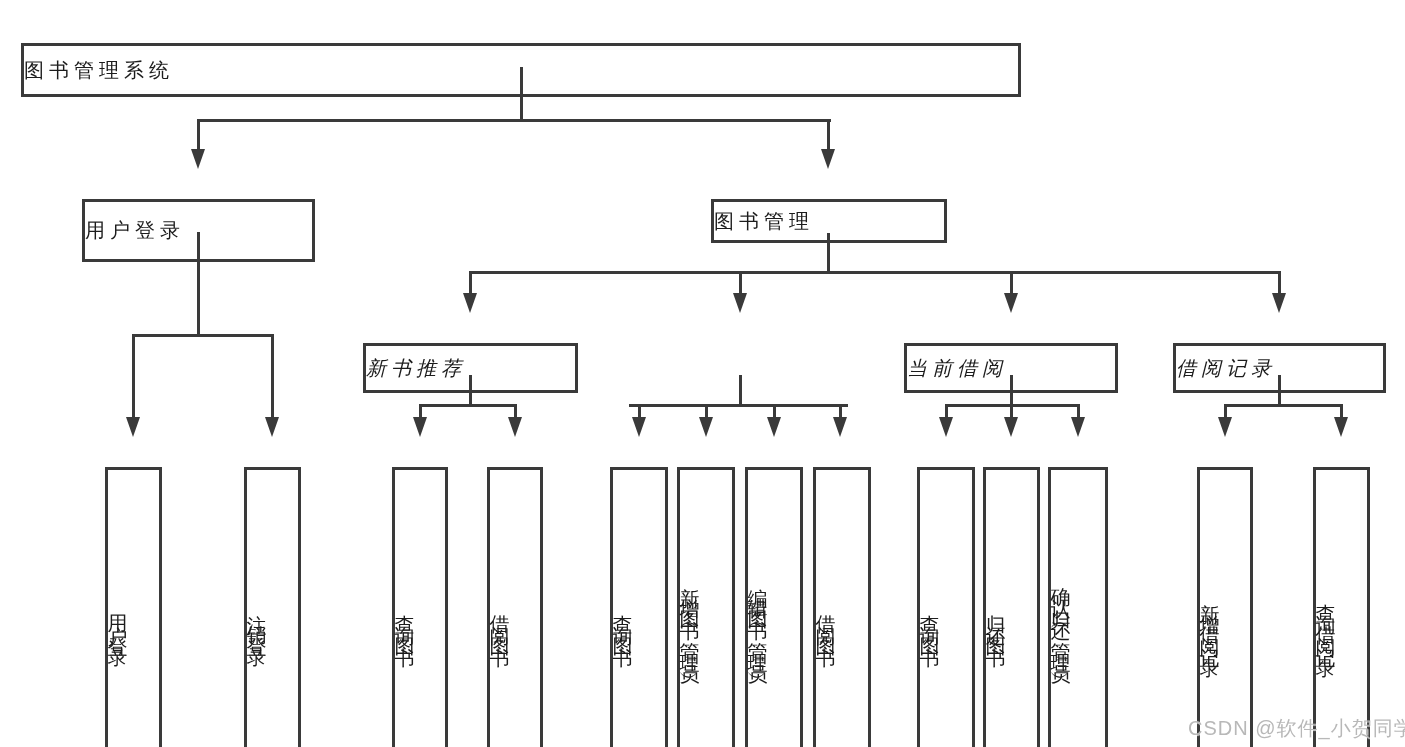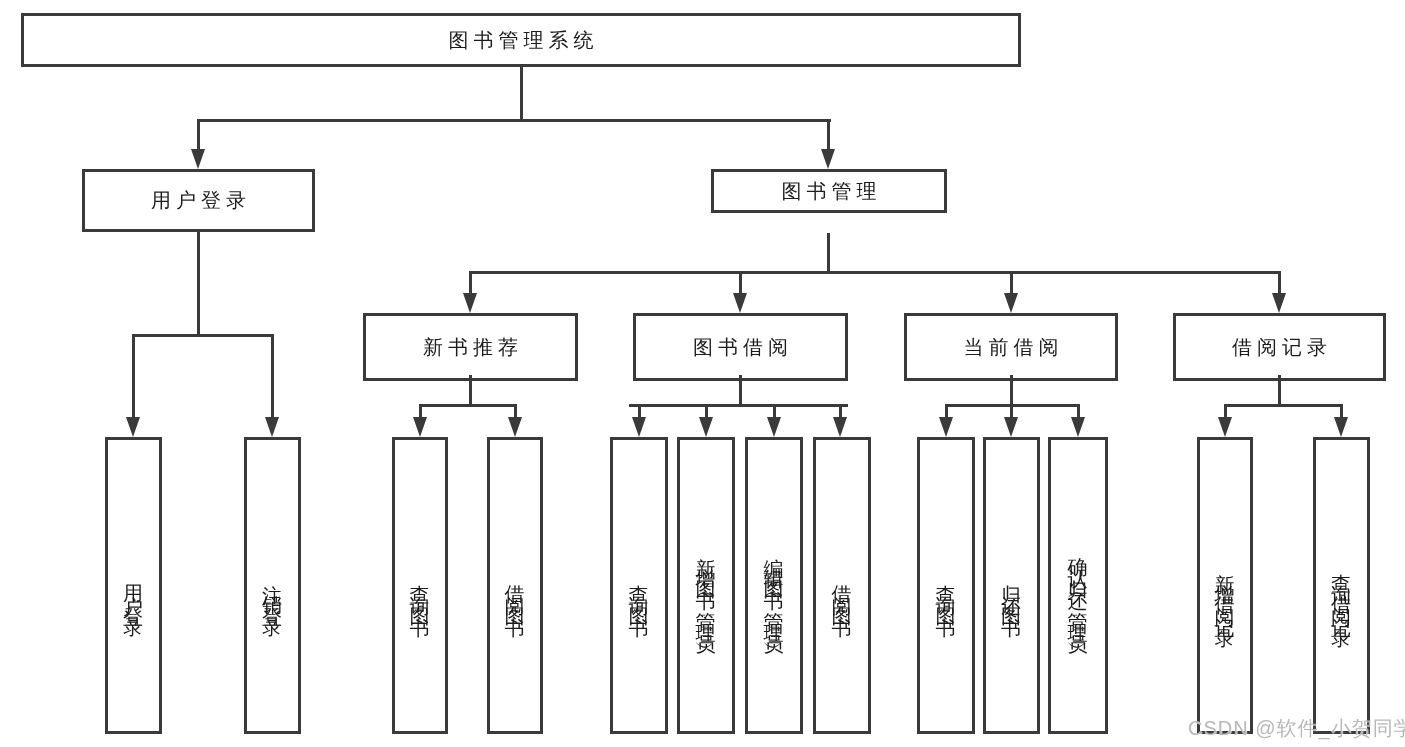--- a/index.html
+++ b/index.html
@@ -8,28 +8,28 @@
     --fill:#ffffff;
     --wm:#b8b8b8;
   }
   html,body{margin:0;padding:0;background:#fff;}
   body{font-family:"Liberation Sans","DejaVu Sans",sans-serif;}
   #stage{position:relative;width:1405px;height:747px;background:var(--fill);overflow:hidden;}
 
   .box{
     position:absolute;box-sizing:border-box;background:var(--fill);
     border:3px solid var(--line);
-    display:flex;align-items:center;justify-content:center;
+    display:flex;align-items:center;margin-top:30px;
   }
   .hlabel{
     color:var(--text);font-size:20px;letter-spacing:5px;margin-right:-5px;
     white-space:nowrap;
   }
   .leaf{top:437px;height:297px;}
-  .mid{top:313px;height:68px;}
+  .mid{top:313px;height:50px;font-style:italic;}
   .vlabel{
     color:var(--text);font-size:20px;line-height:1;
     writing-mode:vertical-rl;text-orientation:mixed;
     letter-spacing:11px;margin-bottom:-11px;white-space:nowrap;
   }
   .vline{position:absolute;width:3px;background:var(--line);}
   .hline{position:absolute;height:3px;background:var(--line);}
   .ah{
     position:absolute;width:0;height:0;
     border-left:7px solid transparent;border-right:7px solid transparent;
@@ -78,23 +78,20 @@
   <div class="ah" style="left:463px;top:293px"></div>
   <div class="vline" style="left:739px;top:271px;height:24px"></div>
   <div class="ah" style="left:733px;top:293px"></div>
   <div class="vline" style="left:1010px;top:271px;height:24px"></div>
   <div class="ah" style="left:1004px;top:293px"></div>
   <div class="vline" style="left:1278px;top:271px;height:24px"></div>
   <div class="ah" style="left:1272px;top:293px"></div>
 
   <div class="box mid" style="left:363px;width:215px">
     <span class="hlabel">新书推荐</span>
-  </div>
-  <div class="box mid" style="left:633px;width:215px">
-    <span class="hlabel">图书借阅</span>
   </div>
   <div class="box mid" style="left:1173px;width:213px">
     <span class="hlabel">借阅记录</span>
   </div>
   <div class="box mid" style="left:904px;width:214px">
     <span class="hlabel">当前借阅</span>
   </div>
 
   <div class="vline" style="left:469px;top:375px;height:32px"></div>
   <div class="hline" style="left:419px;top:404px;width:98px"></div>

